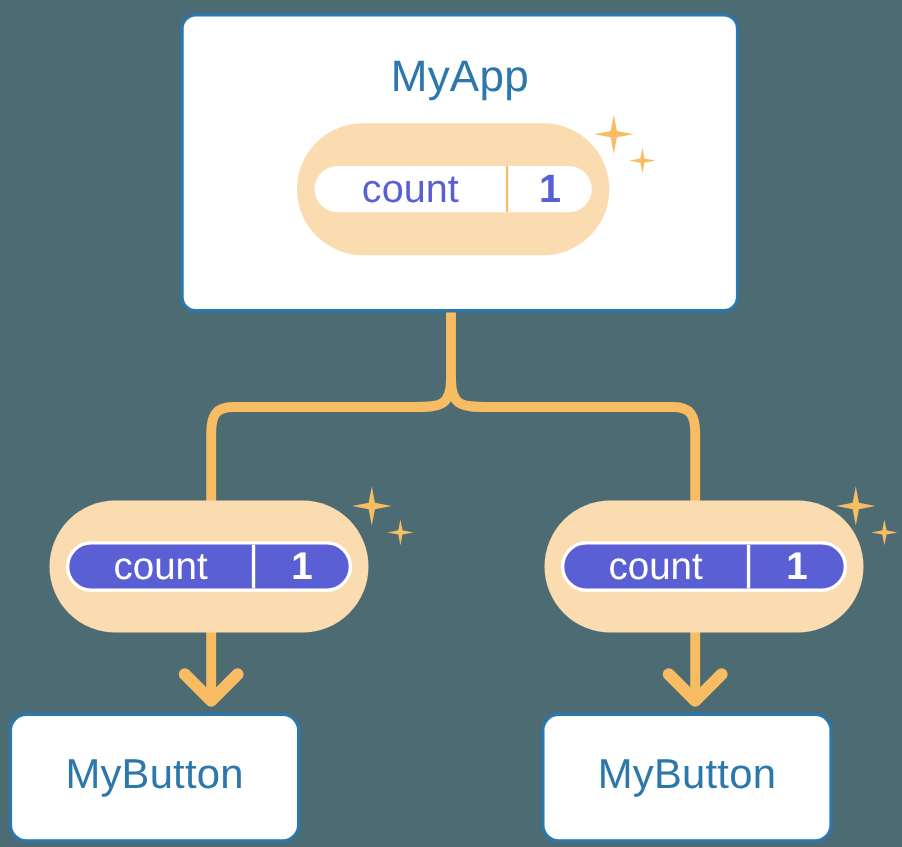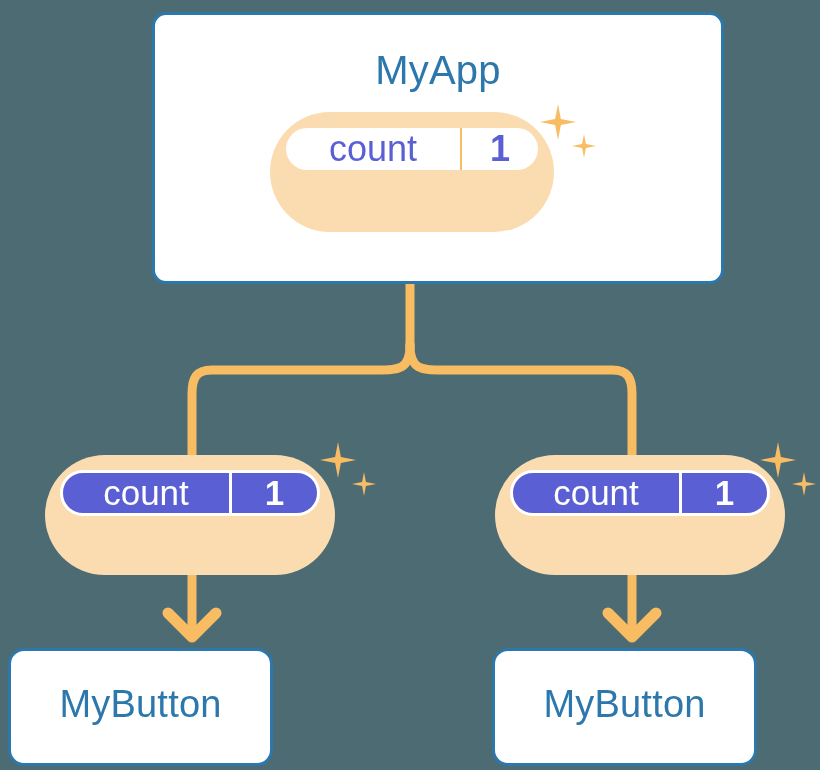--- a/index.html
+++ b/index.html
@@ -39,23 +39,23 @@
     position: absolute;
     left: 0;
     right: 0;
     text-align: center;
     color: #2c77ab;
     font-weight: 400;
     letter-spacing: 0.2px;
     white-space: nowrap;
   }
   #card-app {
-    left: 152px;
+    left: 164px;
     top: 12px;
-    width: 572px;
+    width: 508px;
     height: 272px;
   }
   #card-app .card-title {
     top: 33px;
     font-size: 40px;
   }
   .card-button {
     top: 648px;
     width: 265px;
     height: 118px;
@@ -67,21 +67,21 @@
     top: 32px;
     font-size: 38px;
   }
 
   
   .pill {
     position: absolute;
     box-sizing: border-box;
     border-radius: 999px;
     display: flex;
-    align-items: flex-start;
+    align-items: center;
   }
   
   .pill::before {
     content: "";
     position: absolute;
     left: -7px; top: -7px; right: -7px; bottom: -7px;
     border-radius: 999px;
     background: #fbdcb0;
     z-index: 0;
   }

